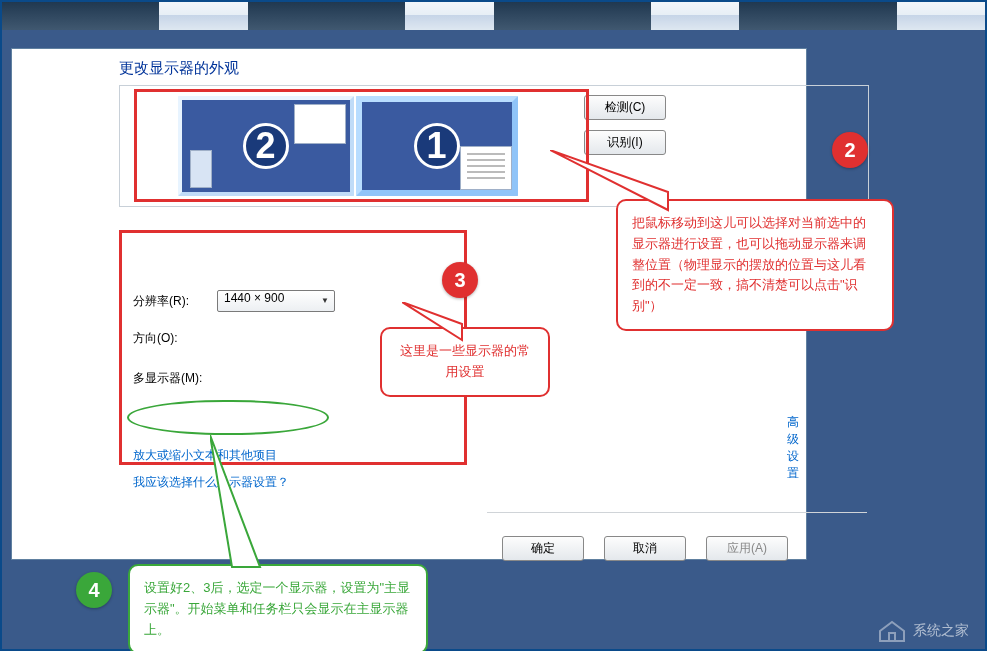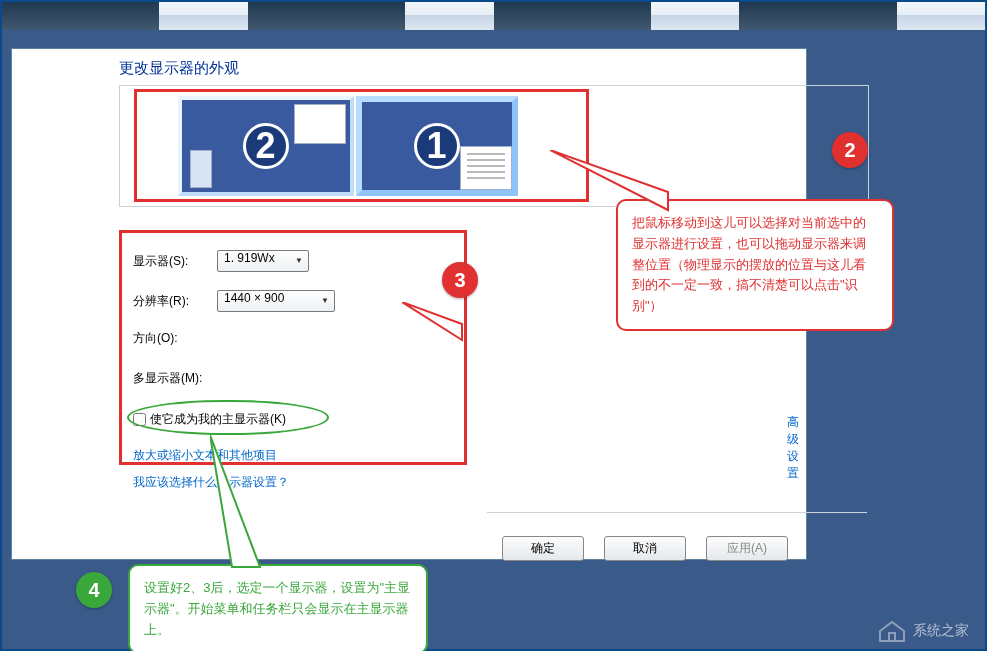--- a/index.html
+++ b/index.html
@@ -233,40 +233,36 @@
           <div class="mini-win b"></div>
           <div class="mon-num">2</div>
         </div>
         <div class="monitor mon-small">
           <div class="mini-win a"></div>
           <div class="mon-num">1</div>
         </div>
       </div>
     </div>
 
-
-    <div class="form-row row-display">
-      <label>显示器(S):</label>
-      <div class="sel"><span>1. 919Wx</span></div>
-    </div>
+    <div class="side-btns">
+      <button class="win-btn">检测(C)</button>
+      <button class="win-btn">识别(I)</button>
+    </div>
+
     <div class="form-row row-res">
       <label>分辨率(R):</label>
       <div class="sel"><span>1440 × 900</span></div>
     </div>
     <div class="form-row row-orient">
       <label>方向(O):</label>
     </div>
     <div class="form-row row-multi">
       <label>多显示器(M):</label>
     </div>
 
-    <div class="checkbox-row">
-      <input type="checkbox" style="">
-      <span>使它成为我的主显示器(K)</span>
-    </div>
 
     <a class="link link-a">放大或缩小文本和其他项目</a>
     <a class="link link-b">我应该选择什么显示器设置？</a>
     <a class="advset">高级设置</a>
 
     <div class="redbox-arrangement"></div>
     <div class="redbox-settings"></div>
     <div class="green-ellipse"></div>
 
   </div>
@@ -276,20 +272,21 @@
     <button class="win-btn">确定</button>
     <button class="win-btn">取消</button>
     <button class="win-btn" disabled="">应用(A)</button>
   </div>
 
   <div class="badge badge2">2</div>
   <div class="badge badge3">3</div>
   <div class="badge badge4">4</div>
 
   <div class="callout callout-red cal-2">把鼠标移动到这儿可以选择对当前选中的显示器进行设置，也可以拖动显示器来调整位置（物理显示的摆放的位置与这儿看到的不一定一致，搞不清楚可以点击"识别"）</div>
+  <div class="callout callout-red cal-3">这里是一些显示器的常用设置</div>
   <div class="callout callout-grn cal-4">设置好2、3后，选定一个显示器，设置为"主显示器"。开始菜单和任务栏只会显示在主显示器上。</div>
 
   <svg class="ptr" style="left:548px;top:148px;" width="120" height="70">
     <polygon points="0,0 118,60 118,42" fill="#fff" stroke="#e03030" stroke-width="2"></polygon>
   </svg>
   <svg class="ptr" style="left:400px;top:300px;" width="80" height="40">
     <polygon points="0,0 60,38 60,22" fill="#fff" stroke="#e03030" stroke-width="2"></polygon>
   </svg>
   <svg class="ptr" style="left:208px;top:433px;" width="100" height="140">
     <polygon points="0,0 22,132 50,132" fill="#fff" stroke="#3aa73a" stroke-width="2"></polygon>

